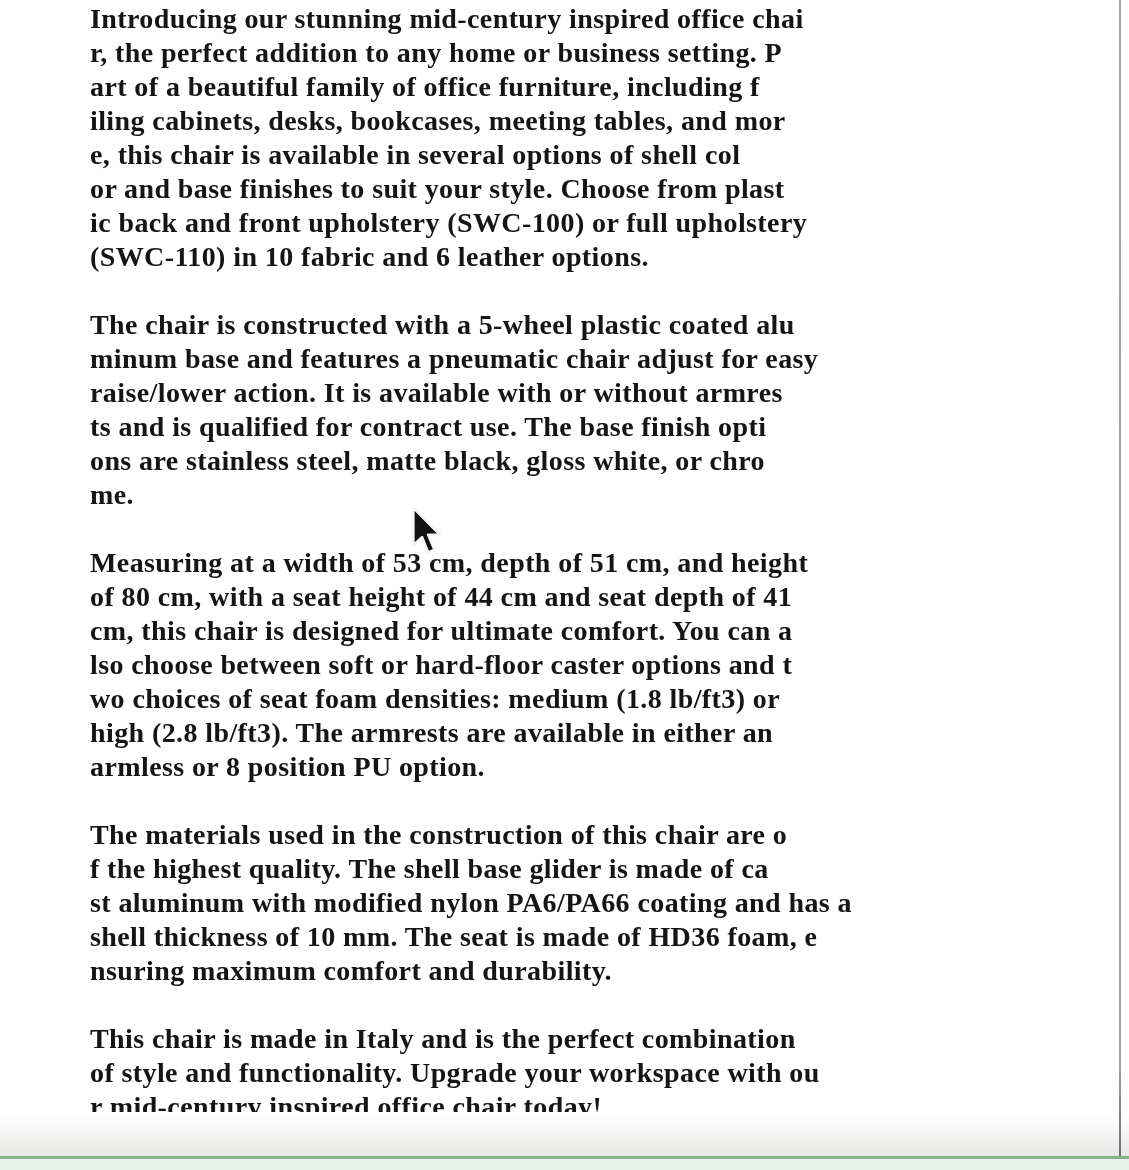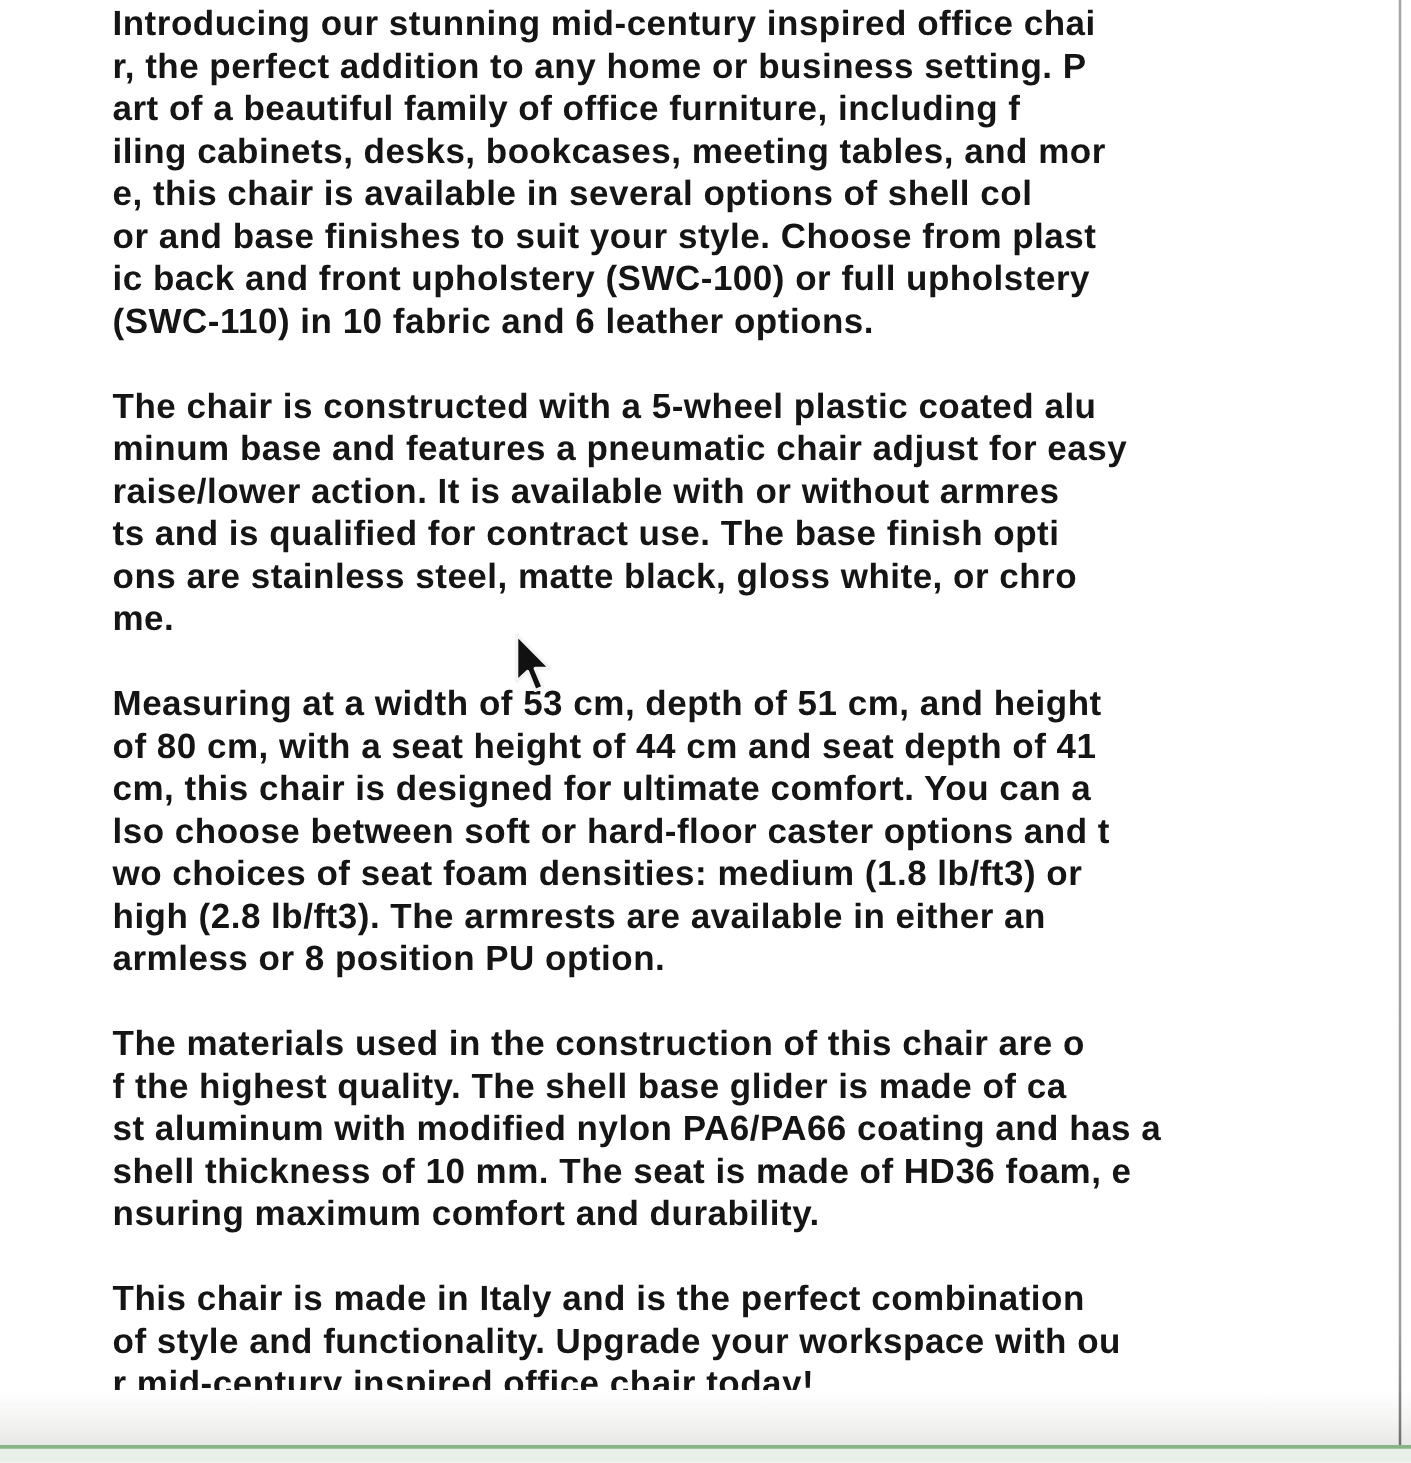--- a/index.html
+++ b/index.html
@@ -11,21 +11,21 @@
     font-family: "Liberation Mono", "DejaVu Sans Mono", monospace;
   }
   .stage {
     position: absolute; left: 0; top: 0;
     width: 1129px; height: 1170px;
   }
   .cell-output-text {
     position: absolute;
     left: 90px; top: 2px;
     margin: 0;
-    font-family: Liberation Sans, sans-serif;
+    font-family: Liberation Serif, serif;
     font-weight: 700;
     font-size: 28px;
     line-height: 34px;
     letter-spacing: 0.4px;
     color: #151515;
     white-space: pre;
   }
   .output-right-border {
     position: absolute;
     left: 1119px; top: 0;

